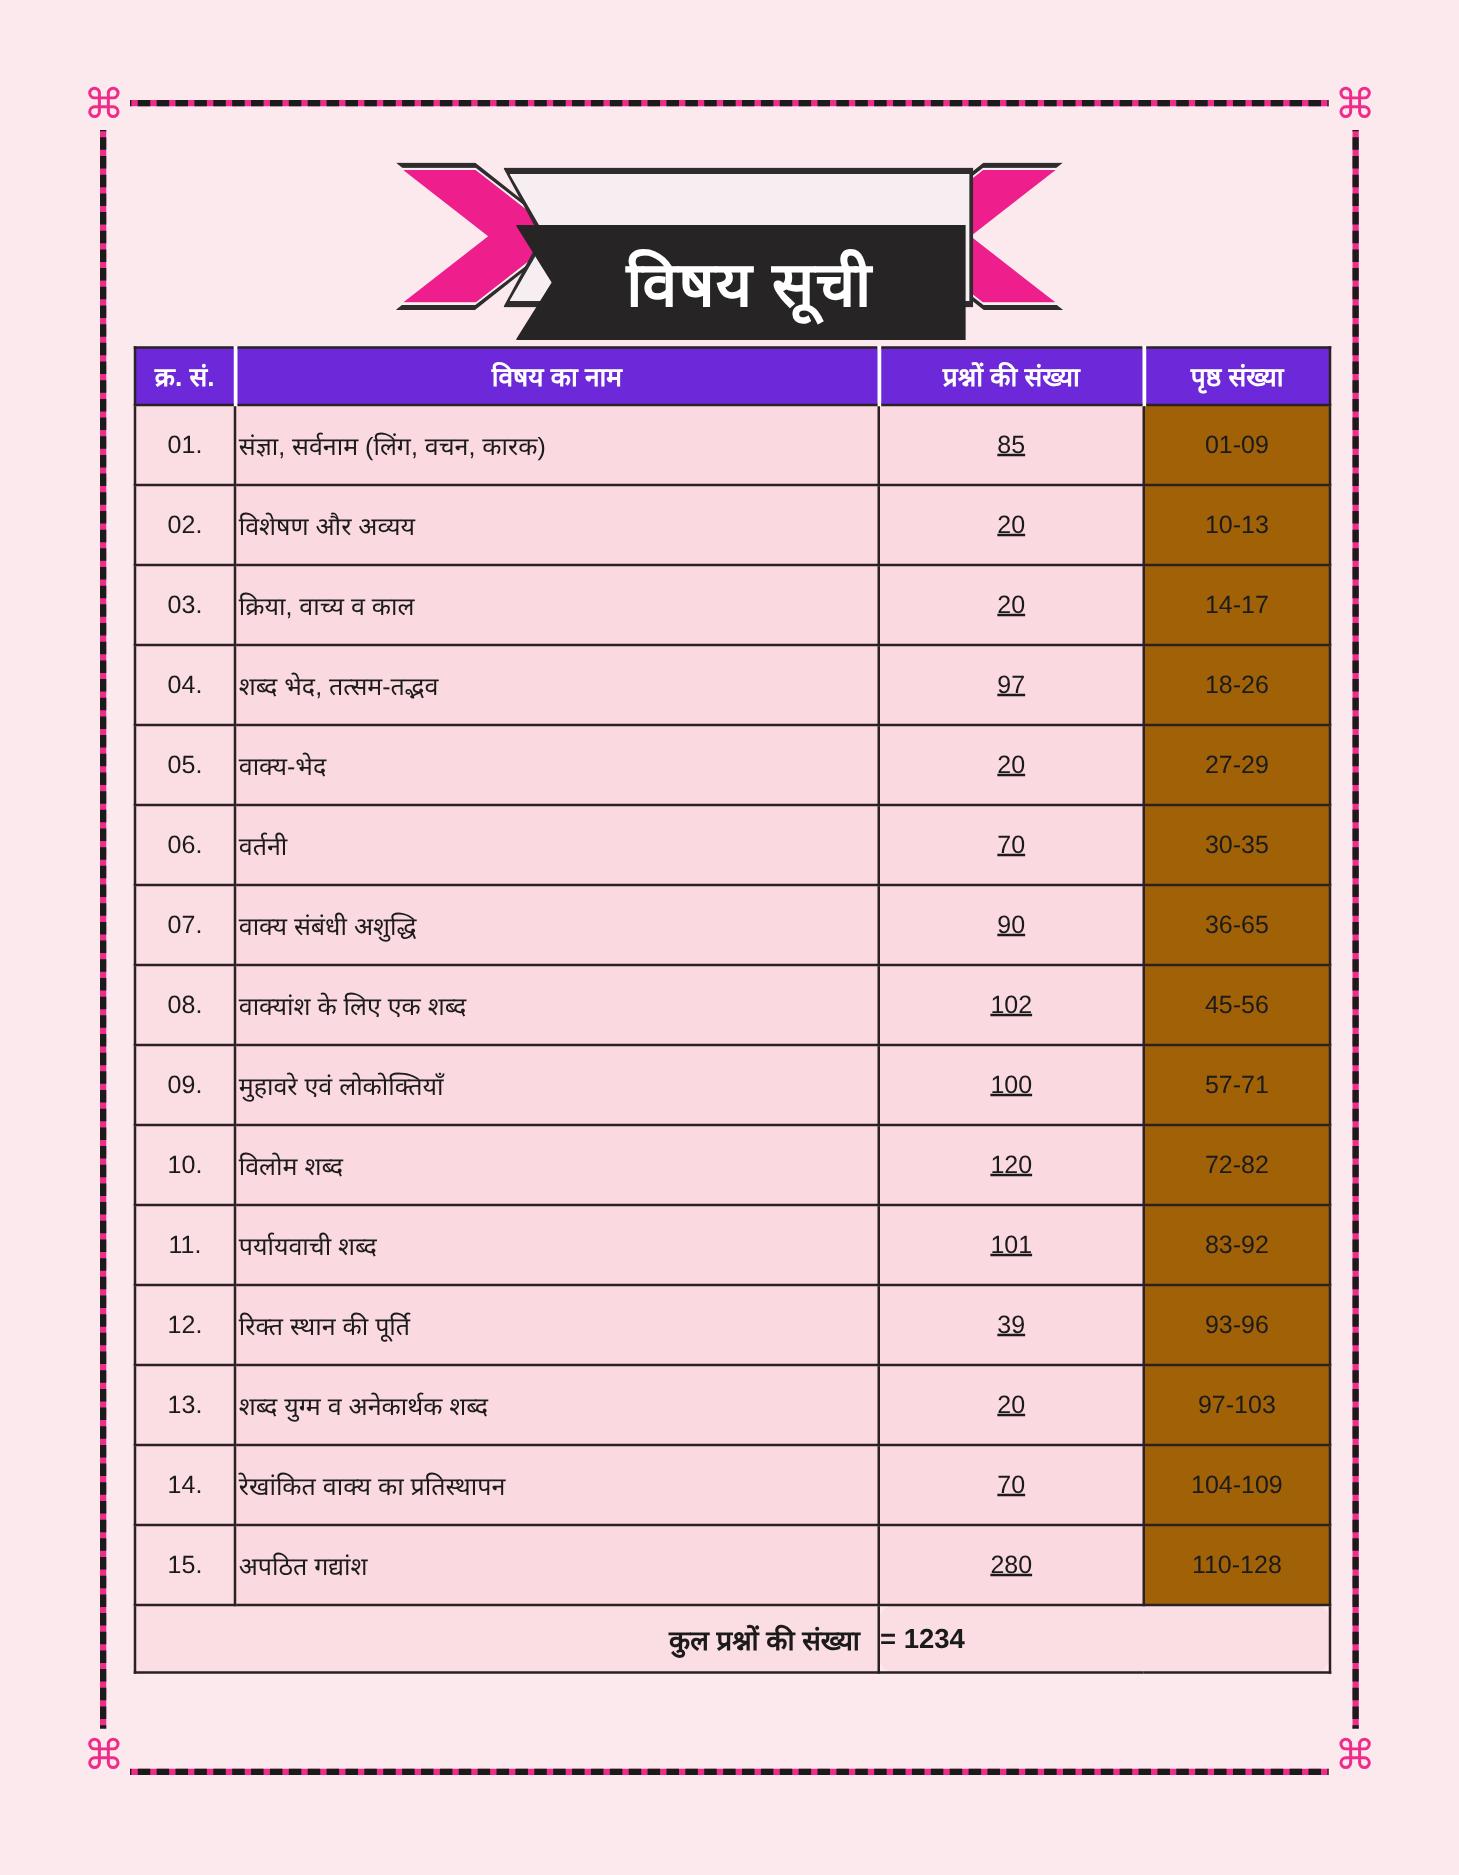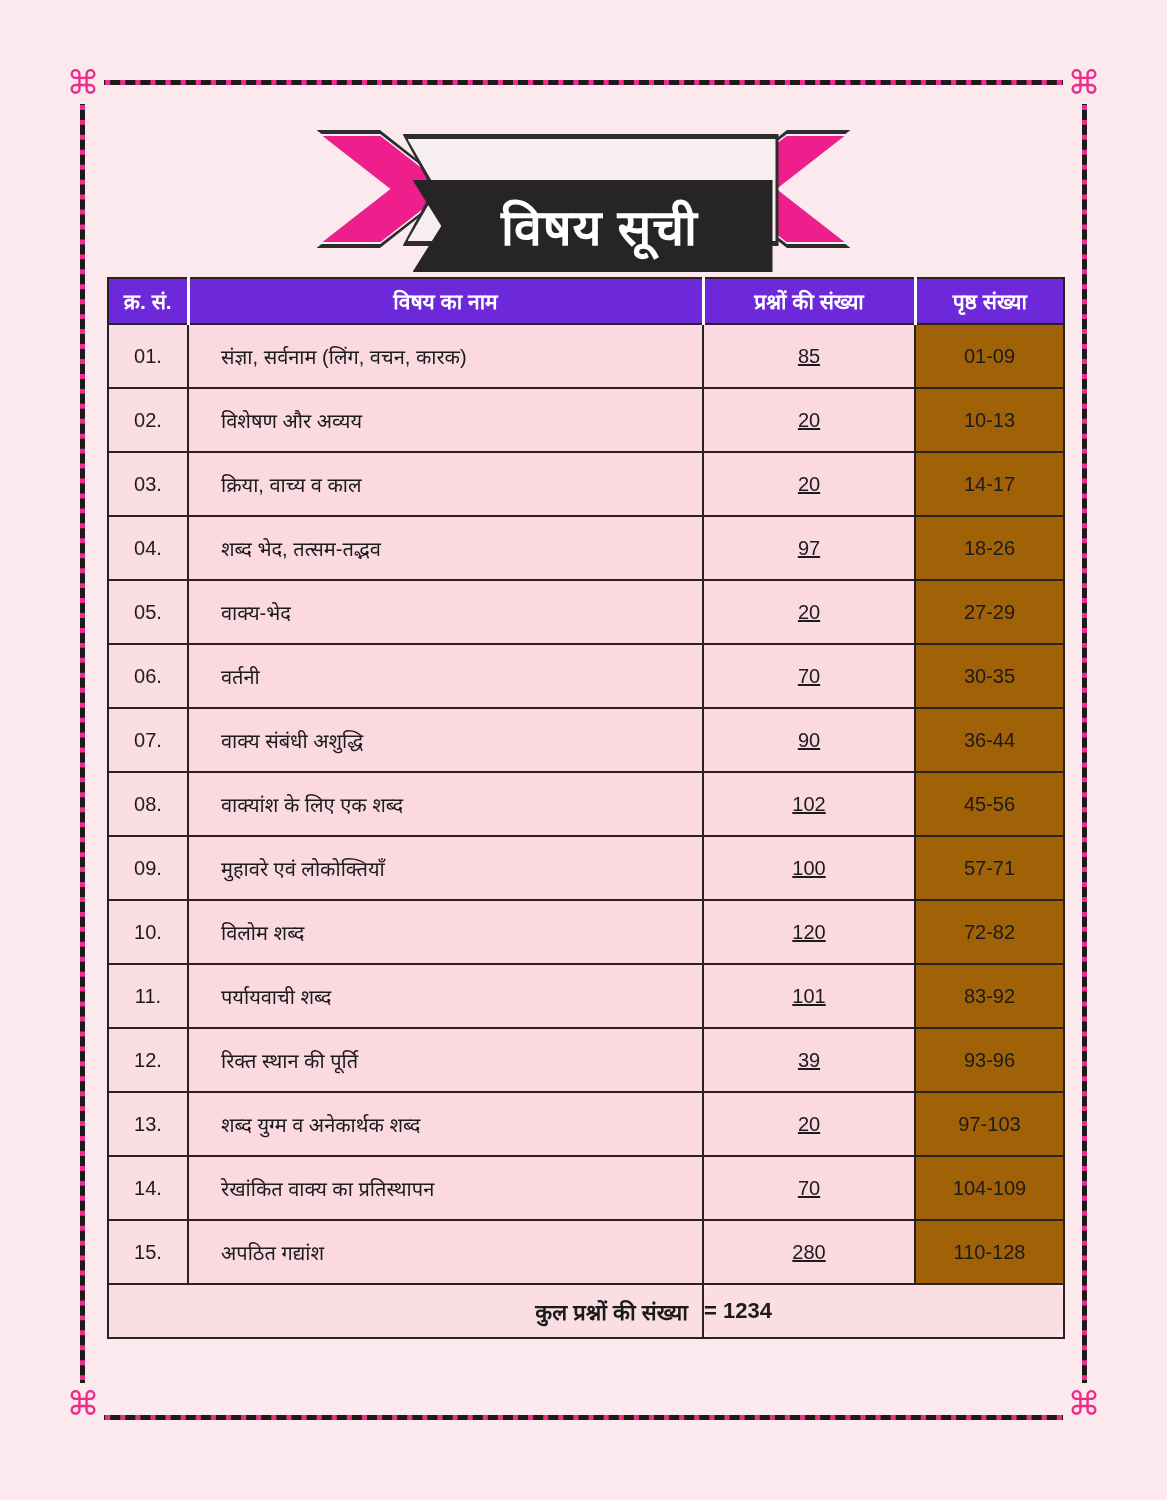--- a/index.html
+++ b/index.html
@@ -192,21 +192,21 @@
   .col-name { width: 515px; }
   .col-q    { width: 212px; }
   .col-p    { width: 149px; }
 
   .toc-table tbody td {
     height: 64px;
     font-size: 20px;
     color: #1b1b1b;
   }
   td.c-sn   { background: #fbdde4; text-align: center; font-size: 19px; }
-  td.c-name { background: #fbd9e1; text-align: left; padding-left: 32px; }
+  td.c-name { background: #fbd9e1; text-align: left; padding-left: 2px; }
   td.c-q    { background: #fbd9e1; text-align: center; text-decoration: underline; }
   td.c-p    { background: #a16207; text-align: center; }
 
   tr.total-row td {
     height: 54px;
     background: #fbdde4;
     font-weight: bold;
     font-size: 22px;
   }
   td.total-label { text-align: right; padding-right: 14px; margin-left: 10px; }
@@ -294,21 +294,21 @@
       <tr>
         <td class="c-sn">06.</td>
         <td class="c-name">वर्तनी</td>
         <td class="c-q">70</td>
         <td class="c-p">30-35</td>
       </tr>
       <tr>
         <td class="c-sn">07.</td>
         <td class="c-name">वाक्य संबंधी अशुद्धि</td>
         <td class="c-q">90</td>
-        <td class="c-p">36-44</td>
+        <td class="c-p">36-65</td>
       </tr>
       <tr>
         <td class="c-sn">08.</td>
         <td class="c-name">वाक्यांश के लिए एक शब्द</td>
         <td class="c-q">102</td>
         <td class="c-p">45-56</td>
       </tr>
       <tr>
         <td class="c-sn">09.</td>
         <td class="c-name">मुहावरे एवं लोकोक्तियाँ</td>

